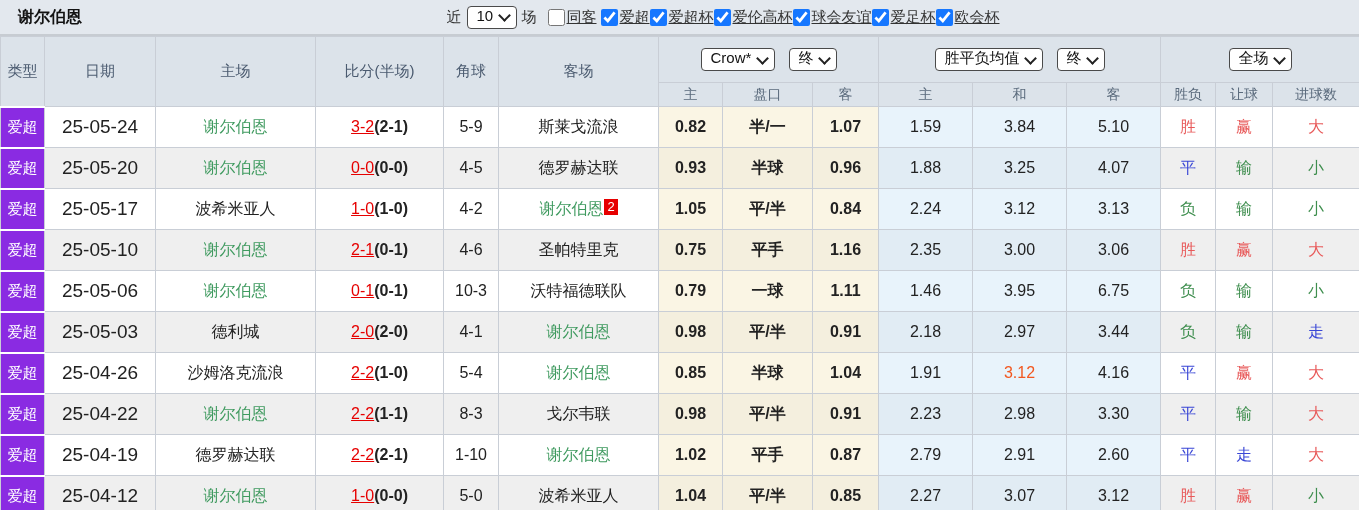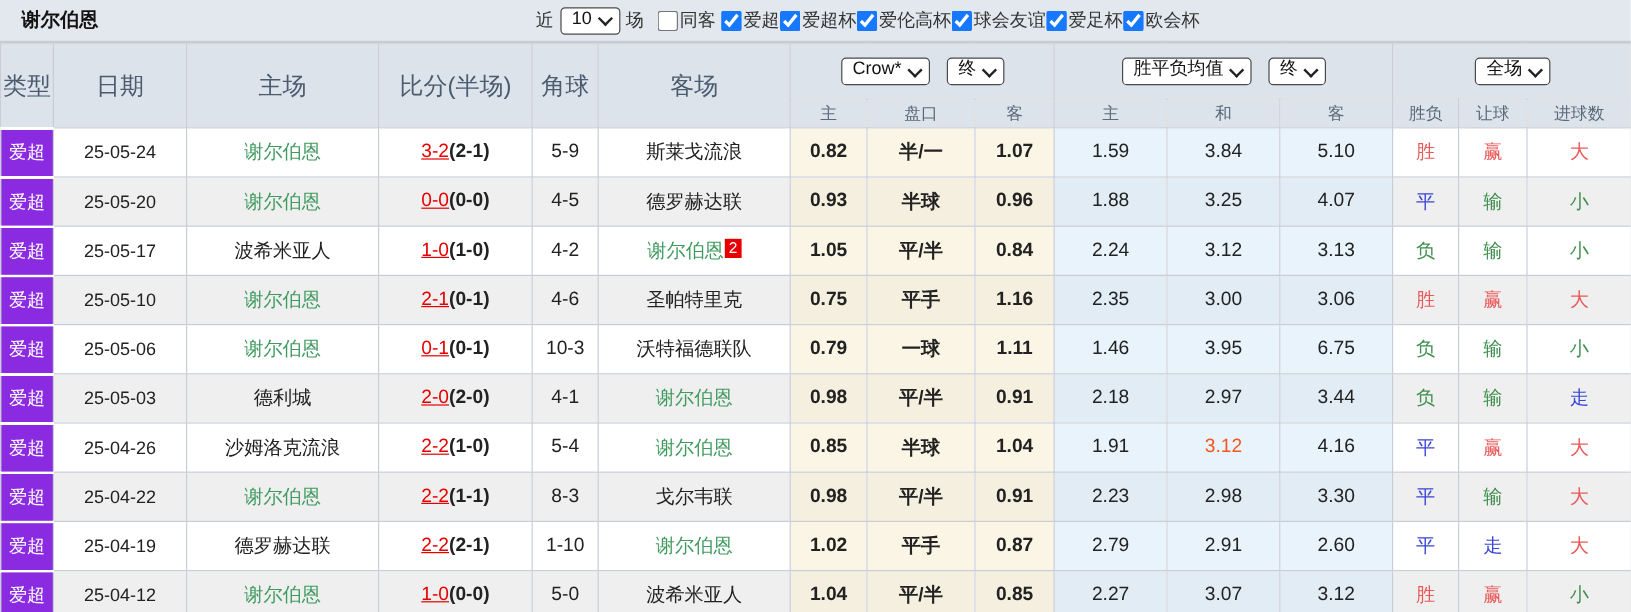--- a/index.html
+++ b/index.html
@@ -19,21 +19,21 @@
     white-space: nowrap;
   }
   .topbar-controls {
     margin: 0 auto;
     display: flex; align-items: center;
     font-size: 15px; color: #333;
     white-space: nowrap;
   }
   .topbar-controls .lbl { margin: 0 5px; }
   .filter-group { display: flex; align-items: center; }
-  .filter-item { display: inline-flex; align-items: center; cursor: pointer; }
+  .filter-item { display: inline-flex; align-items: center; cursor: pointer; text-decoration: underline; }
   .filter-item:first-child { margin: 0 4px 0 6px; }
   .filter-item input { width: 17px; height: 17px; accent-color: #1677ff; margin-right: 2px; cursor: pointer; }
 
   
   .select-wrap { position: relative; display: inline-block; }
   select {
     -webkit-appearance: none; appearance: none;
     background: #fff; color: #111;
     border: 1px solid #4a4a4a; border-radius: 4px;
     font-size: 15px; font-family: inherit;
@@ -45,33 +45,33 @@
     width: 7px; height: 7px; margin-top: -6px;
     border-right: 2px solid #222; border-bottom: 2px solid #222;
     transform: rotate(45deg); pointer-events: none;
   }
 
   
   table { border-collapse: collapse; table-layout: fixed; width: 1359px; }
   th, td { border: 1px solid #c9ced6; text-align: center; overflow: hidden; white-space: nowrap; }
   thead th { background: #dce3ea; color: #4b5b70; font-weight: normal; }
   .group-row th { height: 38px; }
-  .main-header { font-size: 20px; text-align: center; }
+  .main-header { font-size: 15px; text-align: center; }
   .sub-row th { height: 24px; font-size: 14px; color: #5a6a7c; }
   .group-cell .select-wrap { margin: 11px 7px; }
 
   tbody tr { background: #fff; }
   tbody tr.alt { background: #efefef; }
   tbody td { height: 41px; font-size: 16px; color: #222; }
 
   td.type-cell {
     background: #8a2be2; color: #fff; font-size: 15px;
     border-top: 2px solid #fff; border-bottom: 2px solid #fff;
   }
-  td.date-cell { font-size: 15px; }
+  td.date-cell { font-size: 19px; }
   .team-hl { color: #3f9a5f; }
   .score-main { color: #e60000; text-decoration: underline; }
   .score-half { color: #222; font-weight: bold; }
   .away-badge {
     display: inline-block; background: #e60000; color: #fff;
     font-size: 13px; line-height: 16px; padding: 0 3px;
     vertical-align: 3px; margin-left: 1px;
   }
   td.asian-cell  { background: rgba(247,238,210,0.6); font-weight: bold; }
   td.europe-cell { background: rgba(213,233,247,0.55); }

